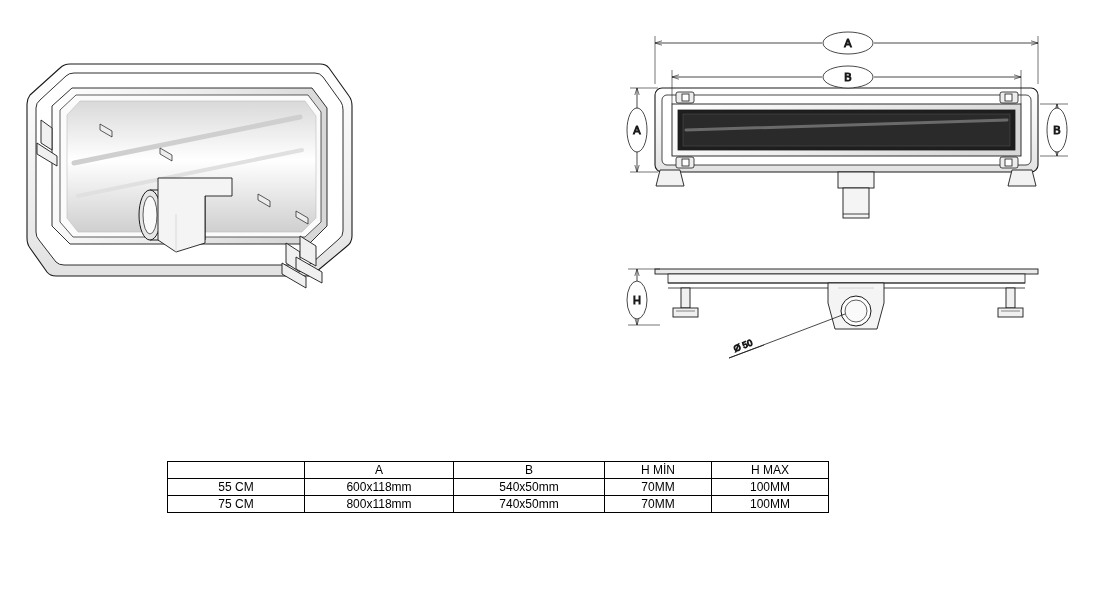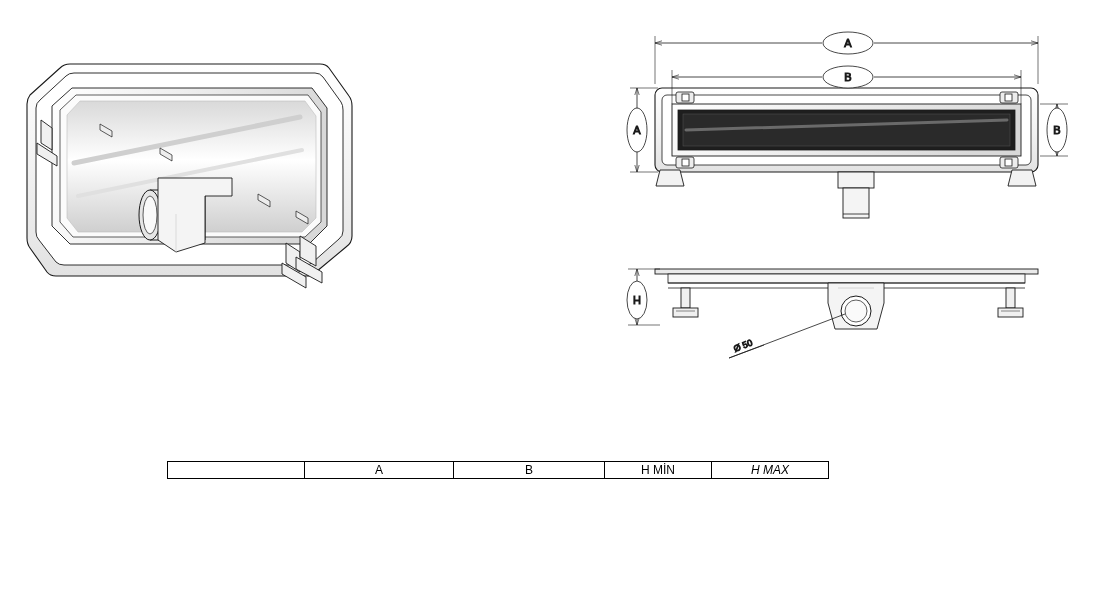--- a/index.html
+++ b/index.html
@@ -41,21 +41,21 @@
     padding: 1px 4px;
     text-align: center;
     height: 14px;
     line-height: 14px;
     white-space: nowrap;
   }
   .spec-table td.c0 { width: 128px; }
   .spec-table td.c1 { width: 140px; }
   .spec-table td.c2 { width: 142px; }
   .spec-table td.c3 { width: 98px; }
-  .spec-table td.c4 { width: 108px; font-style: italic; }
+  .spec-table td.c4 { width: 108px; }
   .spec-table tr.head td.c0 { border-right-color: #000; }
   .dim-label {
     font-family: "Liberation Sans", sans-serif;
     font-size: 11px;
     fill: #000;
   }
   .small-note {
     font-family: "Liberation Sans", sans-serif;
     font-size: 9px;
     fill: #000;
@@ -236,16 +236,30 @@
 
   <table class="spec-table">
     <tbody>
       <tr class="head">
         <td class="c0"></td>
         <td class="c1">A</td>
         <td class="c2">B</td>
         <td class="c3">H MİN</td>
         <td class="c4">H MAX</td>
       </tr>
+      <tr>
+        <td class="c0">55 CM</td>
+        <td class="c1">600x118mm</td>
+        <td class="c2">540x50mm</td>
+        <td class="c3">70MM</td>
+        <td class="c4">100MM</td>
+      </tr>
+      <tr>
+        <td class="c0">75 CM</td>
+        <td class="c1">800x118mm</td>
+        <td class="c2">740x50mm</td>
+        <td class="c3">70MM</td>
+        <td class="c4">100MM</td>
+      </tr>
     </tbody>
   </table>
 
 </div>
 
 </body></html>

